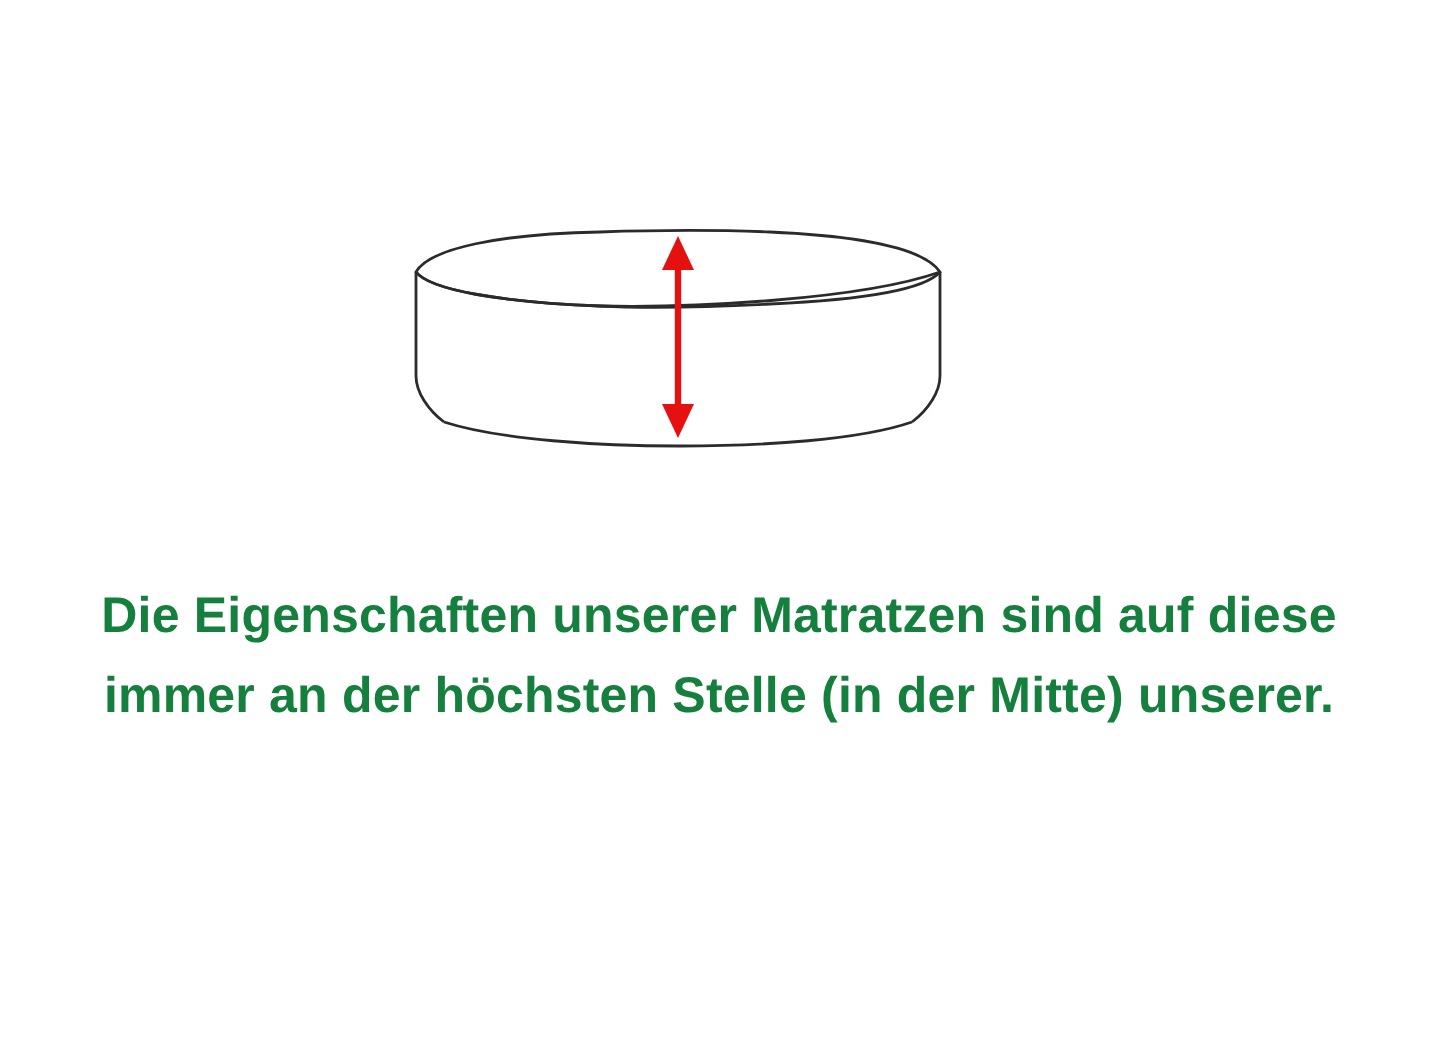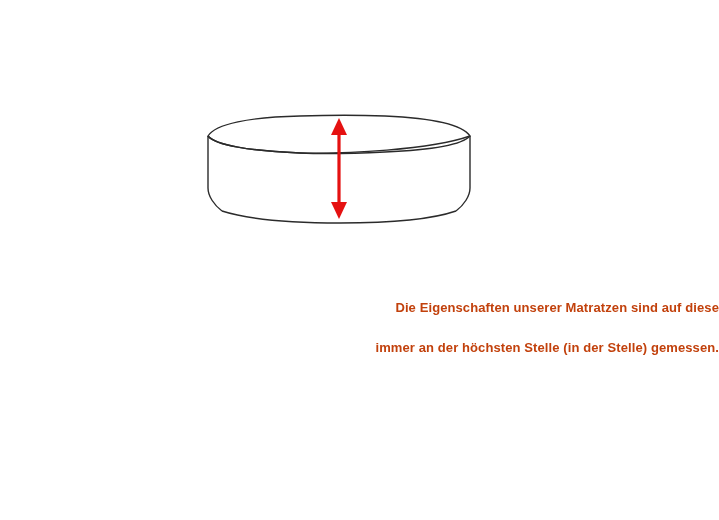--- a/index.html
+++ b/index.html
@@ -34,26 +34,25 @@
   #caption {
     position: absolute;
     left: 0;
     top: 288px;
     width: 719px;
     text-align: center;
   }
   .caption-line {
     display: block;
     font-family: "Liberation Sans", sans-serif;
-    font-size: 13px;
+    font-size: 25px;
     font-weight: 700;
-    color: #c2410c;
+    color: #15803d;
     line-height: 40px;
     letter-spacing: 0.1px;
-    text-align: right;
   }
 </style>
 </head>
 <body>
 
 <div id="page">
 
   <div id="diagram-area">
     <svg id="diagram-svg" width="719" height="270" viewBox="0 0 719 270">
 
@@ -82,16 +81,16 @@
       <g>
         <line x1="339" y1="126" x2="339" y2="211" stroke="#e51111" stroke-width="3.2"></line>
         <polygon points="339,118 331,135 347,135" fill="#e51111"></polygon>
         <polygon points="339,219 331,202 347,202" fill="#e51111"></polygon>
       </g>
     </svg>
   </div>
 
   <div id="caption">
     <span class="caption-line">Die Eigenschaften unserer Matratzen sind auf diese</span>
-    <span class="caption-line">immer an der höchsten Stelle (in der Stelle) gemessen.</span>
+    <span class="caption-line">immer an der höchsten Stelle (in der Mitte) unserer.</span>
   </div>
 
 </div>
 
 </body></html>

